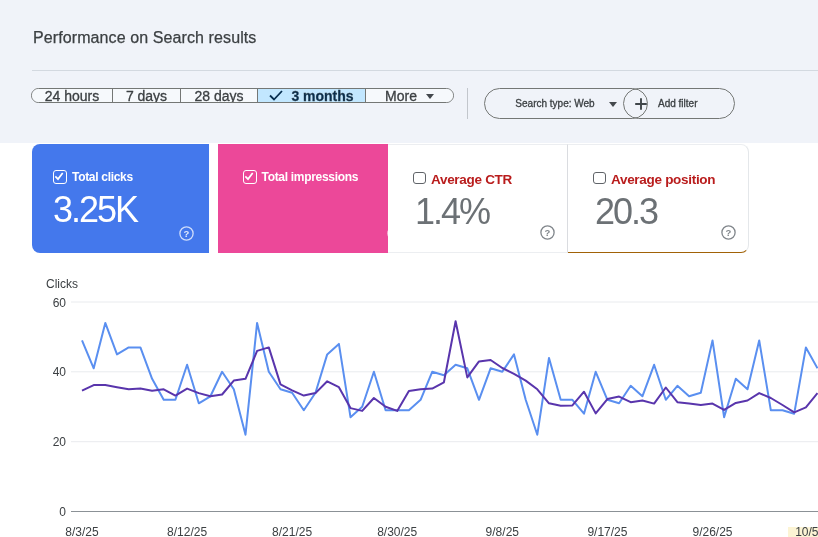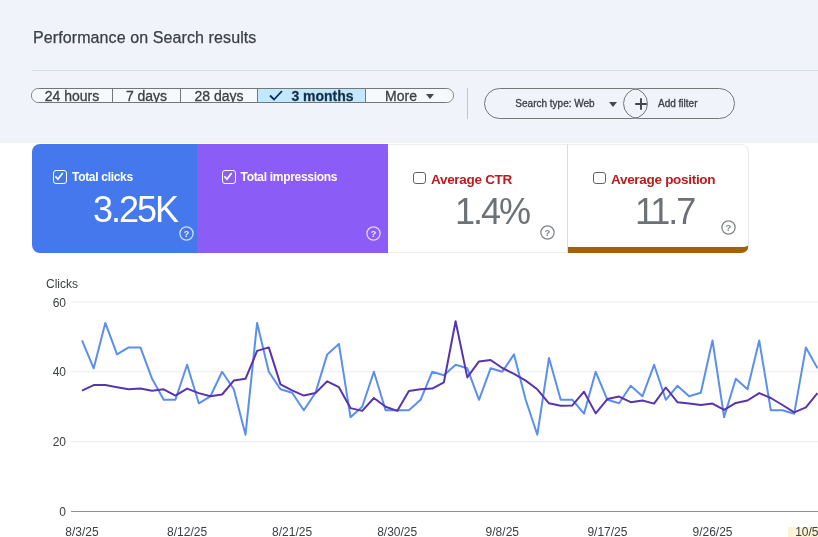--- a/index.html
+++ b/index.html
@@ -13,29 +13,29 @@
 .s1{width:81px;}.s2{width:68px;}.s3{width:77px;text-decoration:underline;}
 .s4{width:108px;background:#c2e7ff!important;color:#062e50!important;font-weight:bold;}
 .s5{width:87px;}
 .caret{width:0;height:0;border-left:4.5px solid transparent;border-right:4.5px solid transparent;border-top:5px solid #44494d;margin-left:9px;margin-top:1px;}
 .vsep{left:467px;top:88px;width:1px;height:31px;background:#c2c6cc;}
 .pill{top:88px;height:31px;border:1px solid #747775;border-radius:16px;box-sizing:border-box;display:flex;align-items:center;justify-content:center;font-size:10px;color:#3c4043;-webkit-text-stroke:0.3px #3c4043;}
 .pill1{left:484px;width:164px;}
 .pill2{left:623px;width:112px;justify-content:flex-start;padding-left:10px;}
 .card{position:absolute;top:143.5px;height:109.5px;box-sizing:border-box;}
 .c1{left:32px;width:177px;background:#4478ec;border-radius:8px 0 0 8px;}
-.c2{left:197px;width:199px;background:#8b5cf6;}
+.c2{left:218px;width:199px;background:#ec4899;}
 .c3{left:388px;width:180px;background:#fff;border-top:1px solid #eceef1;border-bottom:1px solid #eceef1;border-right:1px solid #dadce0;}
-.c4{left:568px;width:181px;background:#fff;border-top:1px solid #eceef1;border-bottom:6px solid #a16207;border-right:1px solid #e4e7ea;border-radius:0 8px 8px 0;}
+.c4{left:568px;width:181px;background:#fff;border-top:1px solid #eceef1;border-bottom:1px solid #a16207;border-right:1px solid #e4e7ea;border-radius:0 8px 8px 0;}
 .cb{position:absolute;left:21px;top:26.5px;width:13.5px;height:13.5px;border-radius:3px;box-sizing:border-box;}
 .cbw{border:1.6px solid #fff;}
 .cbg{border:1.8px solid #606469;left:25px;top:27px;width:12.5px;height:12.5px;}
 .clabel{position:absolute;left:40px;top:26.5px;font-size:12px;letter-spacing:-0.3px;font-weight:bold;color:#fff;white-space:nowrap;}
 .clabelg{position:absolute;left:43px;top:27px;font-size:13.5px;letter-spacing:-0.3px;font-weight:bold;color:#b91c1c;white-space:nowrap;}
-.cnum{position:absolute;left:21px;top:185px;font-size:36px;color:#fff;letter-spacing:-2px;margin-left:40px;}
+.cnum{position:absolute;left:21px;top:185px;font-size:36px;color:#fff;letter-spacing:-2px;}
 .cnumg{color:#6c7175;left:27px;}
 .qm{position:absolute;right:15px;bottom:12px;width:15px;height:15px;}
 .qmw{right:12px;bottom:12px;}
 svg text{font-family:"Liberation Sans",sans-serif;font-size:12px;fill:#3c4043;}
 </style></head>
 <body>
 <div class="abs top"></div>
 <div class="abs title">Performance on Search results</div>
 <div class="abs hdiv"></div>
 <div class="abs seg">
@@ -83,21 +83,21 @@
   <div class="clabelg">Average CTR</div>
   <div class="cnum cnumg" style="top:46px">1.4%</div>
   <svg class="qm qmw" viewBox="0 0 15 15">
       <circle cx="7.5" cy="7.5" r="6.6" fill="none" stroke="#80868b" stroke-width="1.3"></circle>
       <text x="7.5" y="11" text-anchor="middle" style="font-size:9.5px;fill:#80868b;font-weight:bold">?</text>
     </svg>
 </div>
 <div class="card c4">
   <div class="cb cbg"></div>
   <div class="clabelg">Average position</div>
-  <div class="cnum cnumg" style="top:46px">11.7</div>
+  <div class="cnum cnumg" style="top:46px">20.3</div>
   <svg class="qm qmw" viewBox="0 0 15 15">
       <circle cx="7.5" cy="7.5" r="6.6" fill="none" stroke="#80868b" stroke-width="1.3"></circle>
       <text x="7.5" y="11" text-anchor="middle" style="font-size:9.5px;fill:#80868b;font-weight:bold">?</text>
     </svg>
 </div>
 
 <svg class="abs" style="left:0;top:0" width="818" height="537" viewBox="0 0 818 537">
   <rect x="788" y="527" width="30" height="10" fill="#fbf2cd" opacity="0.85"></rect>
   <text x="46" y="288">Clicks</text>
   <line x1="71" y1="302" x2="818" y2="302" stroke="#e9ebee" stroke-width="1"></line>

